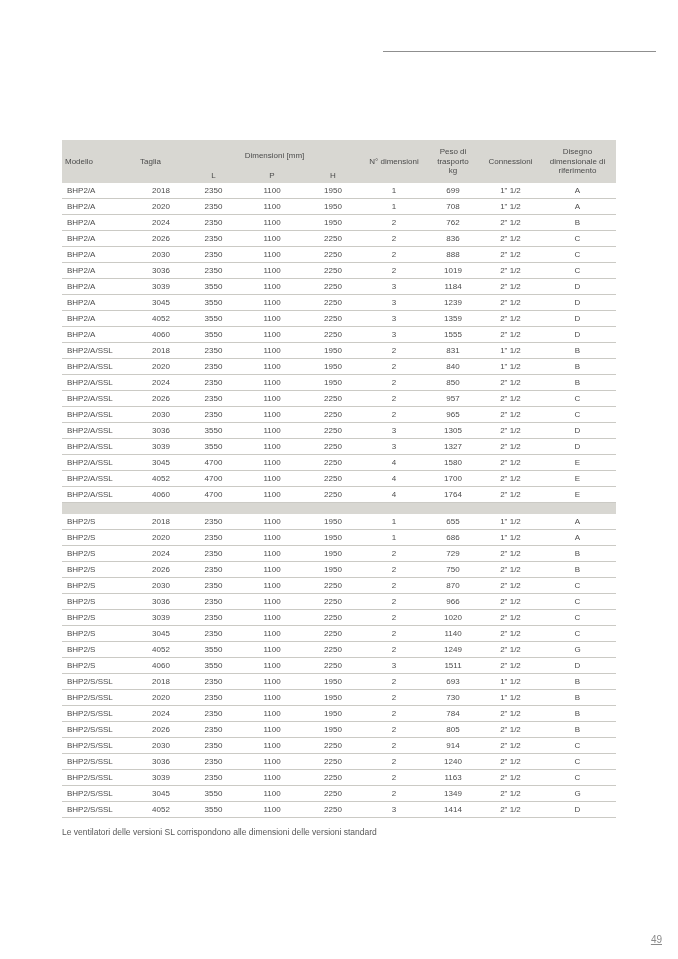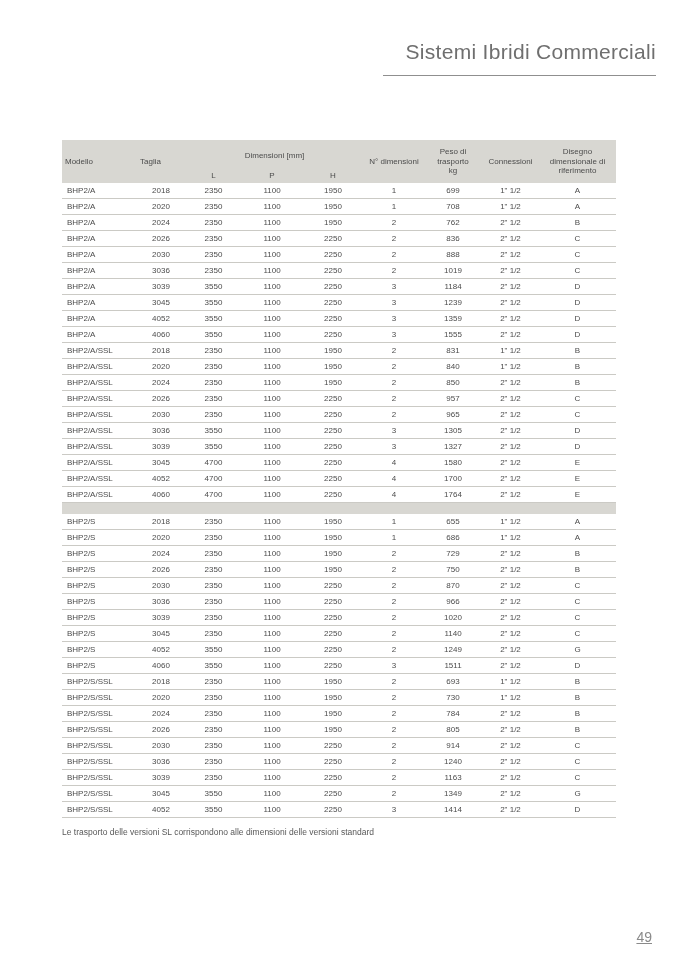--- a/index.html
+++ b/index.html
@@ -70,32 +70,31 @@
     padding: 3px 0;
     border-bottom: none;
   }
   .footnote {
     margin: 9px 0 0 0;
     font-size: 8.5px;
     color: #585858;
   }
   .page-number {
     position: absolute;
-    right: 26px;
+    right: 16px;
     bottom: 14px;
-    font-size: 14px;
+    font-size: 10px;
     color: #8a8a8a;
     text-decoration: underline;
   }
 </style>
 </head>
 <body>
 
 <div class="page-header">
-  <h1 class="page-title">Sistemi Ibridi Commerciali</h1>
   <div class="title-rule"></div>
 </div>
 
 <div class="content">
   <table>
     <colgroup>
       <col style="width:75px">
       <col style="width:48px">
       <col style="width:57px">
       <col style="width:60px">
@@ -552,16 +551,16 @@
           <td>3550</td>
           <td>1100</td>
           <td>2250</td>
           <td>3</td>
           <td>1414</td>
           <td>2" 1/2</td>
           <td>D</td>
         </tr>
       </tbody>
   </table>
-  <p class="footnote">Le trasporto delle versioni SL corrispondono alle dimensioni delle versioni standard</p>
+  <p class="footnote">Le ventilatori delle versioni SL corrispondono alle dimensioni delle versioni standard</p>
 </div>
 
 <div class="page-number">49</div>
 
 </body></html>

